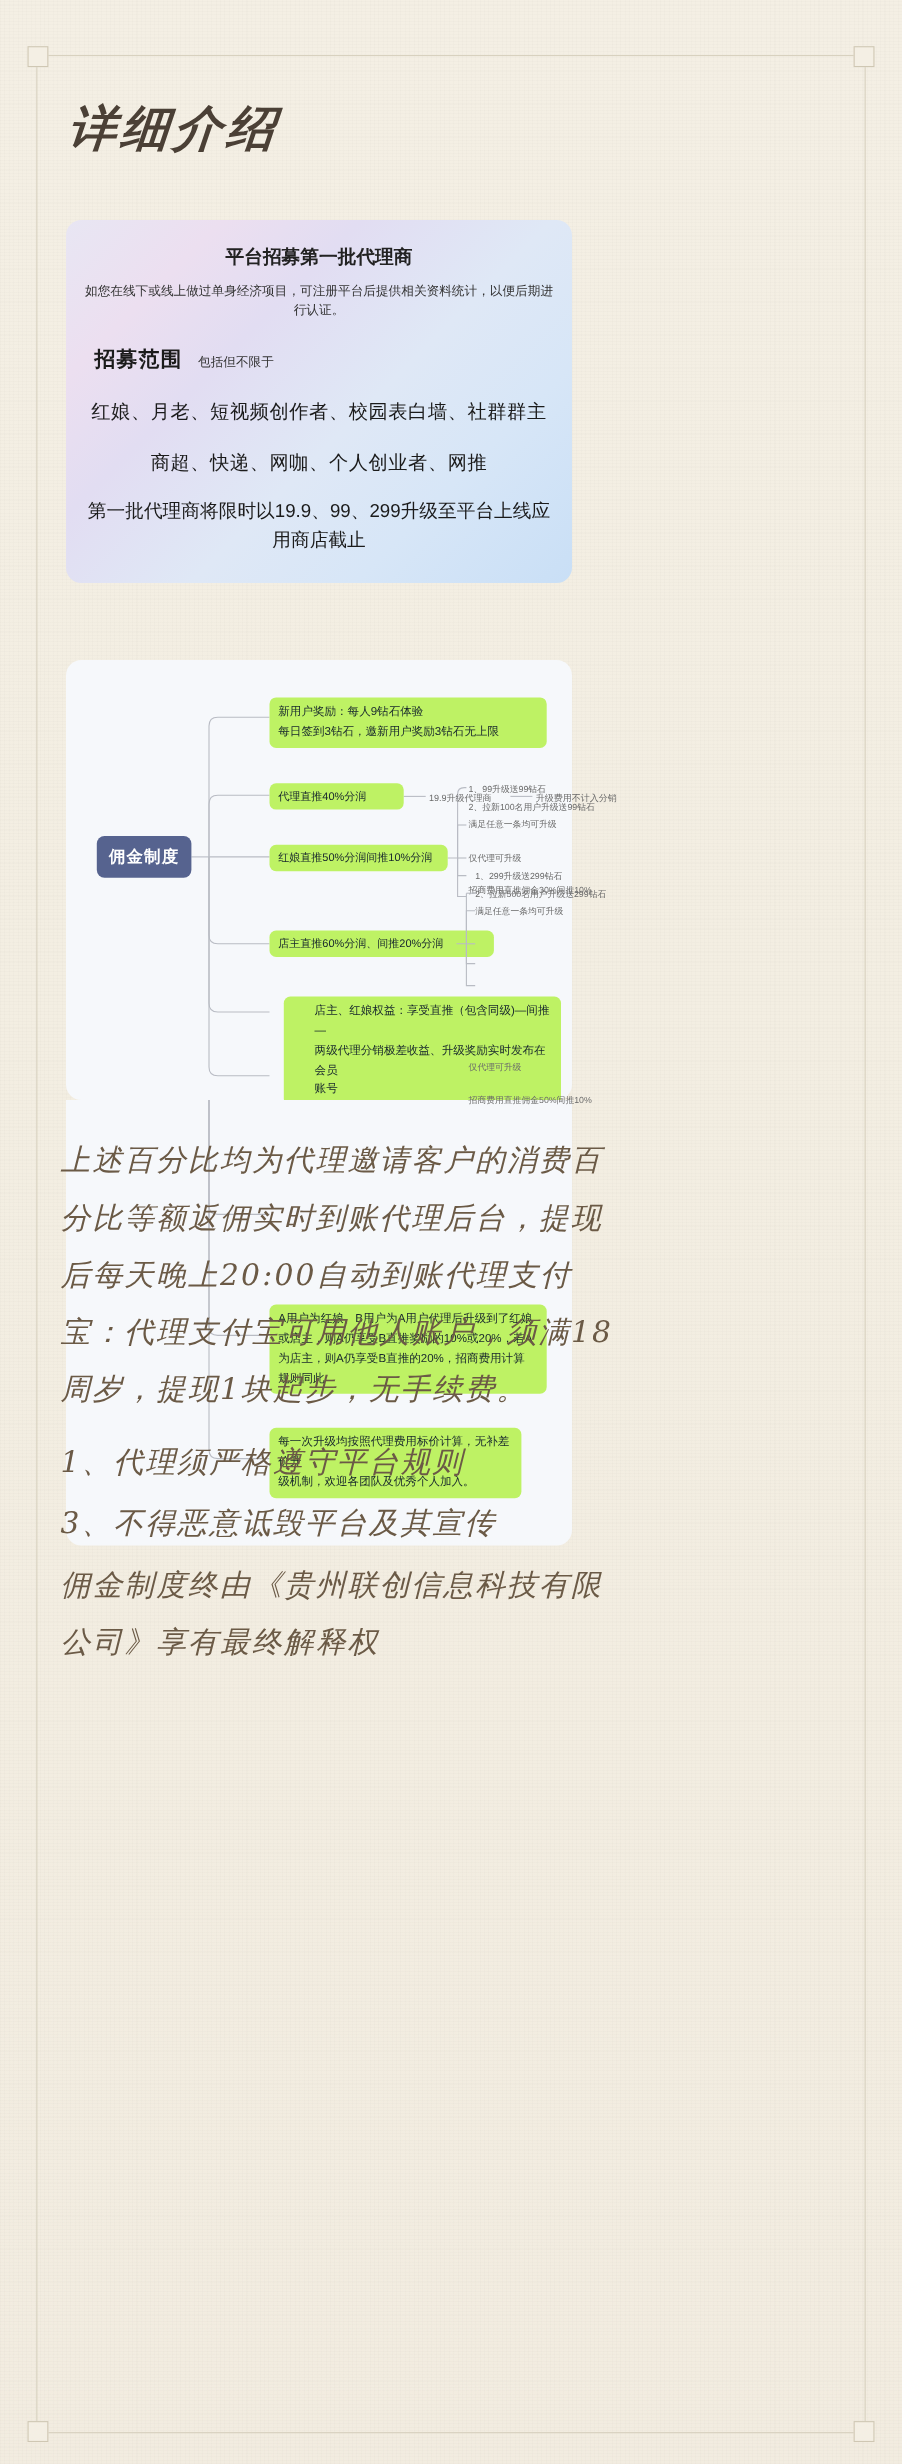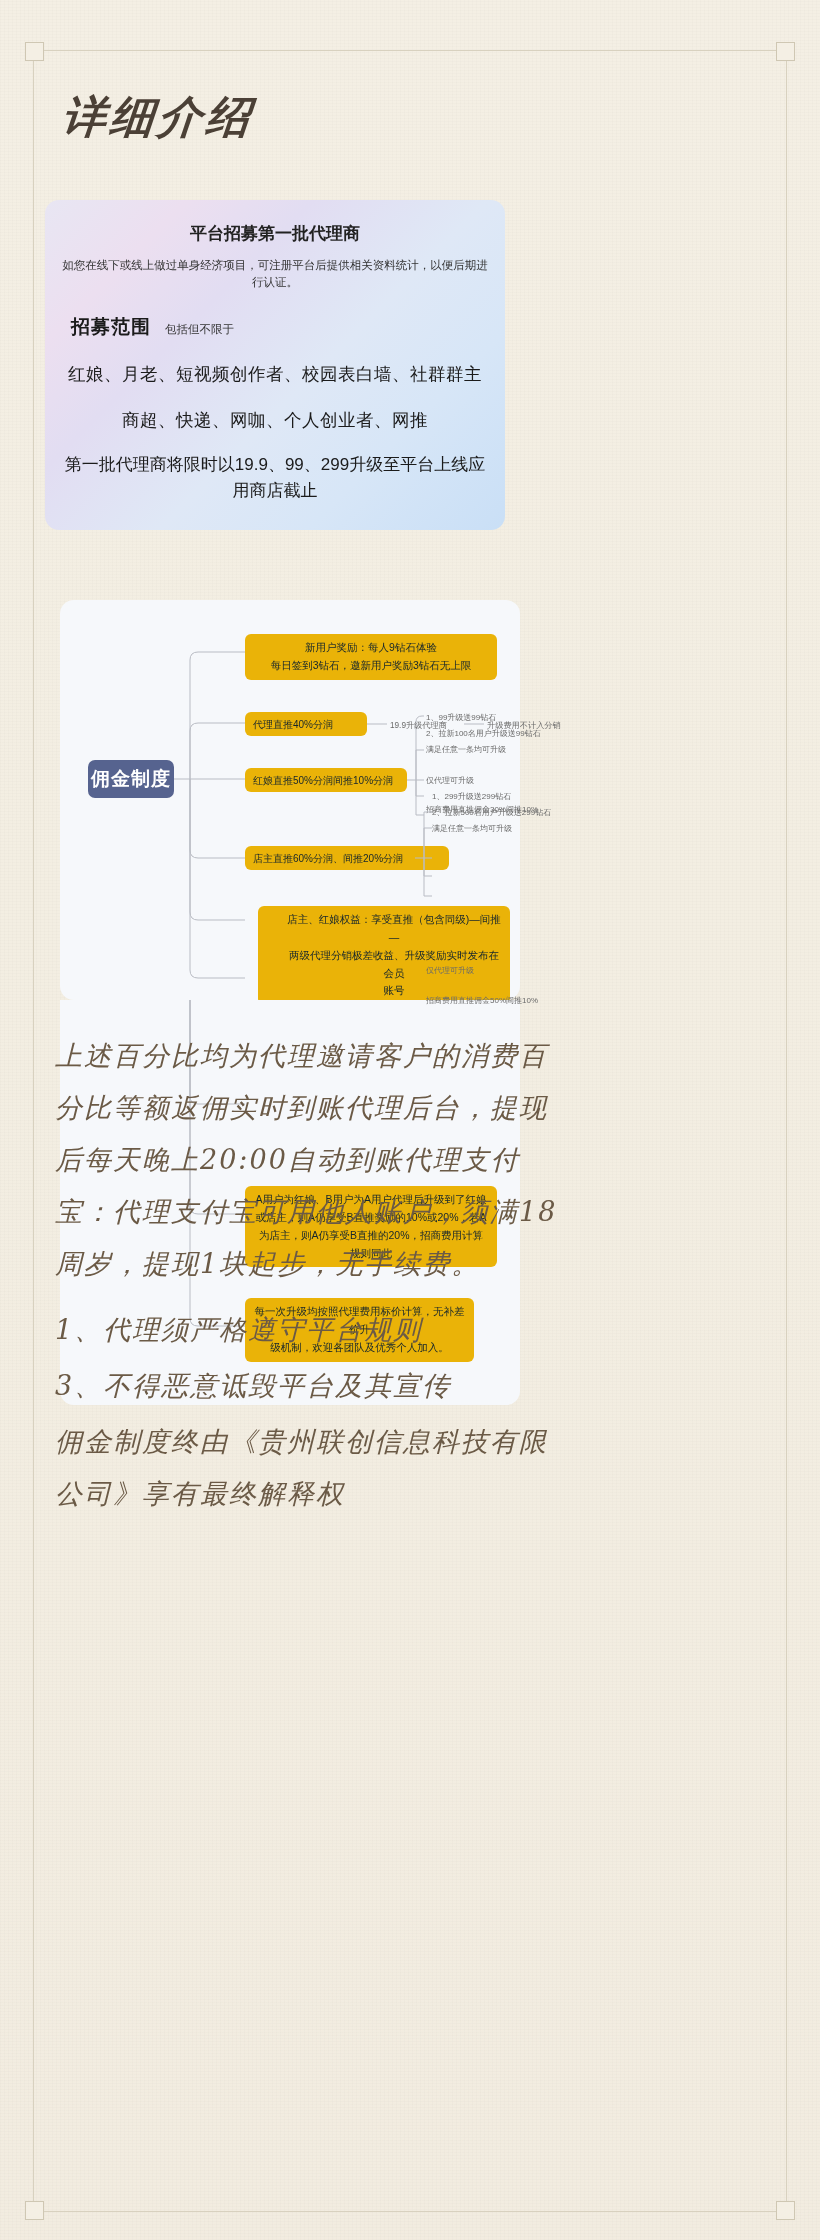--- a/index.html
+++ b/index.html
@@ -35,21 +35,21 @@
   .title{
     position:absolute; left:62px; top:88px;
     font-size:44px; color:#4b4036; letter-spacing:4px;
     font-family:"DejaVu Serif","Liberation Serif",serif;
     font-style:italic; font-weight:700;
     transform:skewX(-5deg);
   }
 
   
   .card1{
-    position:absolute; left:45px; top:200px; width:460px;
+    position:absolute; left:60px; top:200px; width:460px;
     border-radius:14px; overflow:hidden;
     background:linear-gradient(135deg,#e8e6f3 0%, #ecdff0 18%, #e2ddf2 34%, #dfe8f6 56%, #d7e6f7 75%, #c9dff6 100%);
     padding:16px 0 26px 0;
     box-sizing:border-box;
   }
   .c1-title{ text-align:center; font-size:17px; font-weight:700; color:#222; margin:6px 0 0 0;}
   .c1-sub{ text-align:center; font-size:11.5px; color:#333; margin:12px 12px 0 12px; line-height:1.5;}
   .c1-scope{ display:flex; align-items:baseline; gap:14px; margin:22px 0 0 26px;}
   .c1-scope .lg{ font-size:19px; font-weight:700; color:#1b1b1b; letter-spacing:1px;}
   .c1-scope .sm{ font-size:11.5px; color:#333;}
@@ -62,27 +62,27 @@
     position:absolute; left:60px; top:600px; width:460px; height:400px;
     border-radius:14px;
     background:#f6f8fb;
   }
   .tree{ position:absolute; inset:0; }
   .tree svg{ position:absolute; left:0; top:0; }
   .root{
     position:absolute; left:28px; top:160px; width:86px; height:38px;
     background:#56638f; color:#fff; border-radius:7px;
     display:flex; align-items:center; justify-content:center;
-    font-size:19px; font-weight:700; letter-spacing:1px;
+    font-size:15px; font-weight:700; letter-spacing:1px;
   }
   .node{
     position:absolute;
-    background:#eab308; border-radius:6px;
+    background:#bef264; border-radius:6px;
     color:#16262c; font-size:10.5px; line-height:1.7;
-    padding:5px 8px; box-sizing:border-box;text-align:center;
+    padding:5px 8px; box-sizing:border-box;
   }
   .node.b{ font-weight:400; font-size:10px; }
   .ann{
     position:absolute; color:#6a6a6a; font-size:8px; line-height:1.75; white-space:nowrap;
   }
   .ann.inline{ font-size:8.2px; }
 
   
   .hand{
     position:absolute; left:55px; top:1030px; width:515px;

